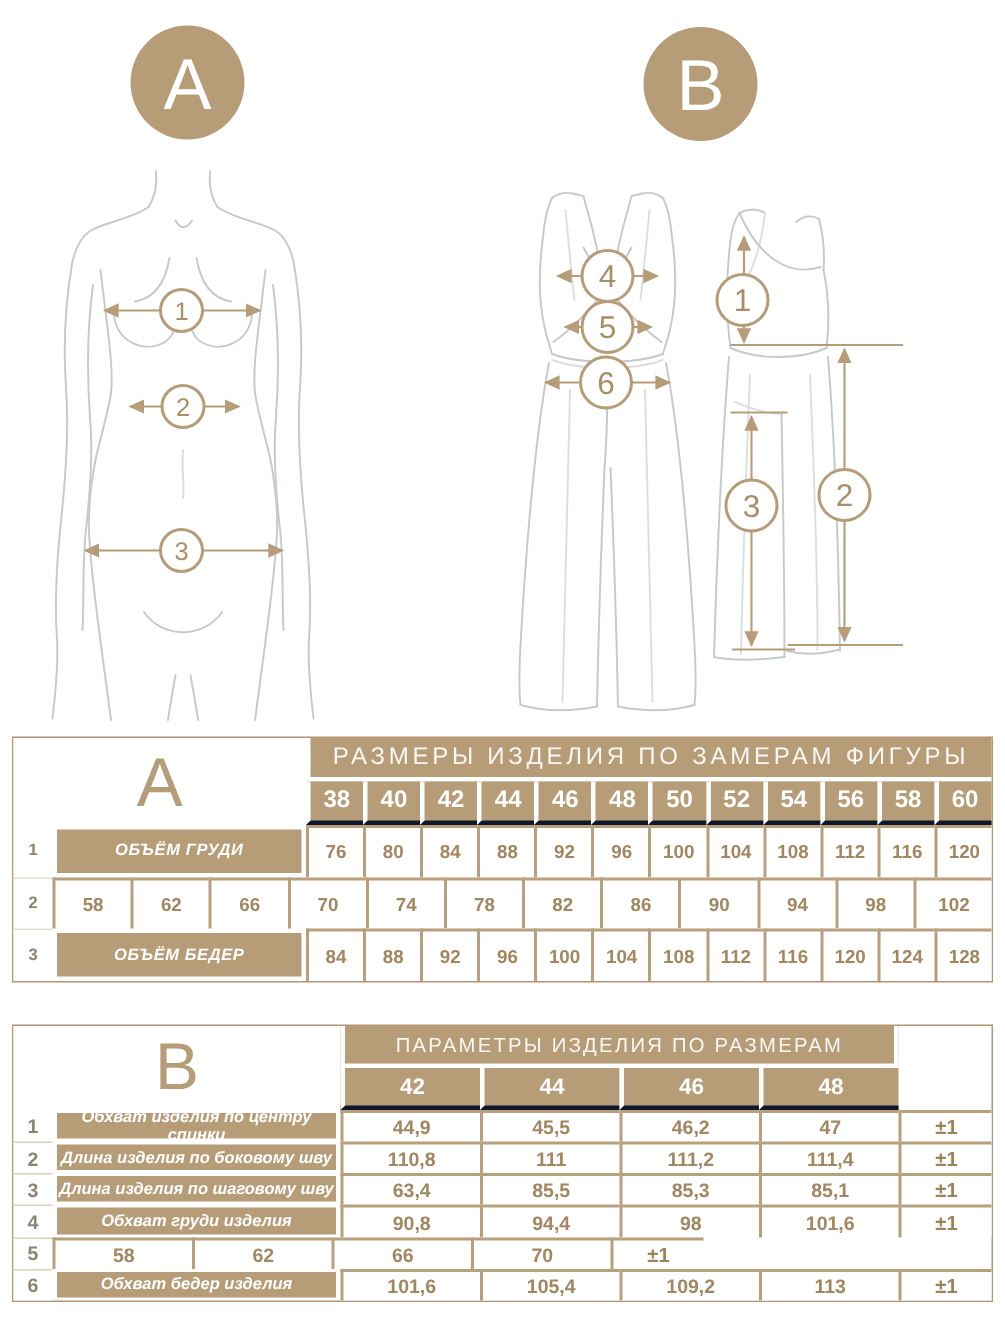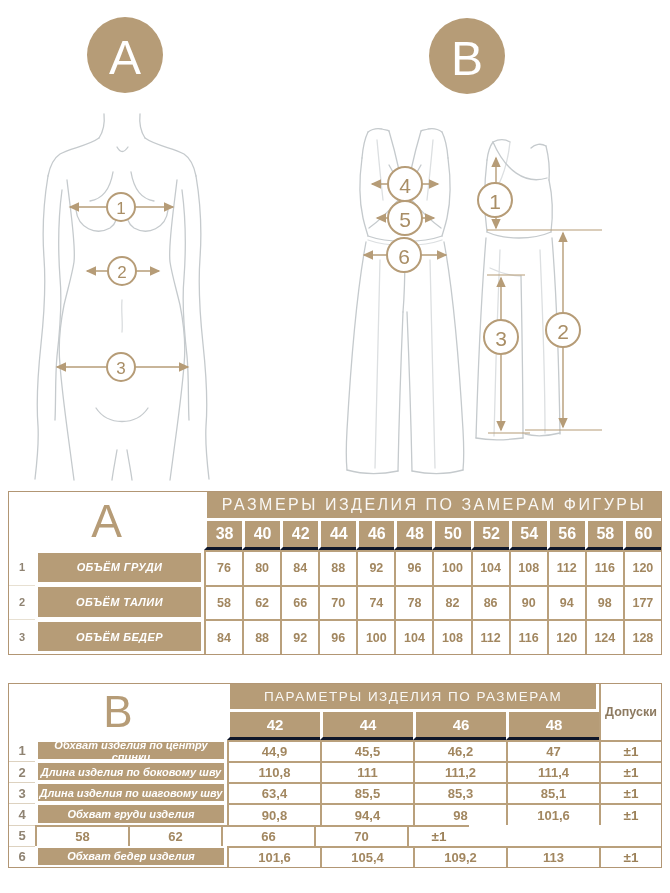--- a/index.html
+++ b/index.html
@@ -284,35 +284,32 @@
           <div class="val-cell">96</div>
           <div class="val-cell">100</div>
           <div class="val-cell">104</div>
           <div class="val-cell">108</div>
           <div class="val-cell">112</div>
           <div class="val-cell">116</div>
           <div class="val-cell">120</div>
         </div>
         <div class="trow">
           <div class="num-cell">2</div>
-          <div class="lblwrap">
-            <div class="lbl-cell">ОБЪЁМ ТАЛИИ</div>
-          </div>
           <div class="val-cell">58</div>
           <div class="val-cell">62</div>
           <div class="val-cell">66</div>
           <div class="val-cell">70</div>
           <div class="val-cell">74</div>
           <div class="val-cell">78</div>
           <div class="val-cell">82</div>
           <div class="val-cell">86</div>
           <div class="val-cell">90</div>
           <div class="val-cell">94</div>
           <div class="val-cell">98</div>
-          <div class="val-cell">177</div>
+          <div class="val-cell">102</div>
         </div>
         <div class="trow">
           <div class="num-cell">3</div>
           <div class="lblwrap">
             <div class="lbl-cell">ОБЪЁМ БЕДЕР</div>
           </div>
           <div class="val-cell">84</div>
           <div class="val-cell">88</div>
           <div class="val-cell">92</div>
           <div class="val-cell">96</div>
@@ -330,21 +327,20 @@
 
   <div class="tbl" id="table-b">
     <div class="corner">B</div>
     <div class="ttl">ПАРАМЕТРЫ ИЗДЕЛИЯ ПО РАЗМЕРАМ</div>
     <div class="sizerow">
         <div class="size-cell">42</div>
         <div class="size-cell">44</div>
         <div class="size-cell">46</div>
         <div class="size-cell">48</div>
       </div>
-    <div class="tol-head">Допуски</div>
     <div class="rows">
         <div class="trow">
           <div class="num-cell">1</div>
           <div class="lblwrap">
             <div class="lbl-cell">Обхват изделия по центру спинки</div>
           </div>
           <div class="val-cell">44,9</div>
           <div class="val-cell">45,5</div>
           <div class="val-cell">46,2</div>
           <div class="val-cell">47</div>

